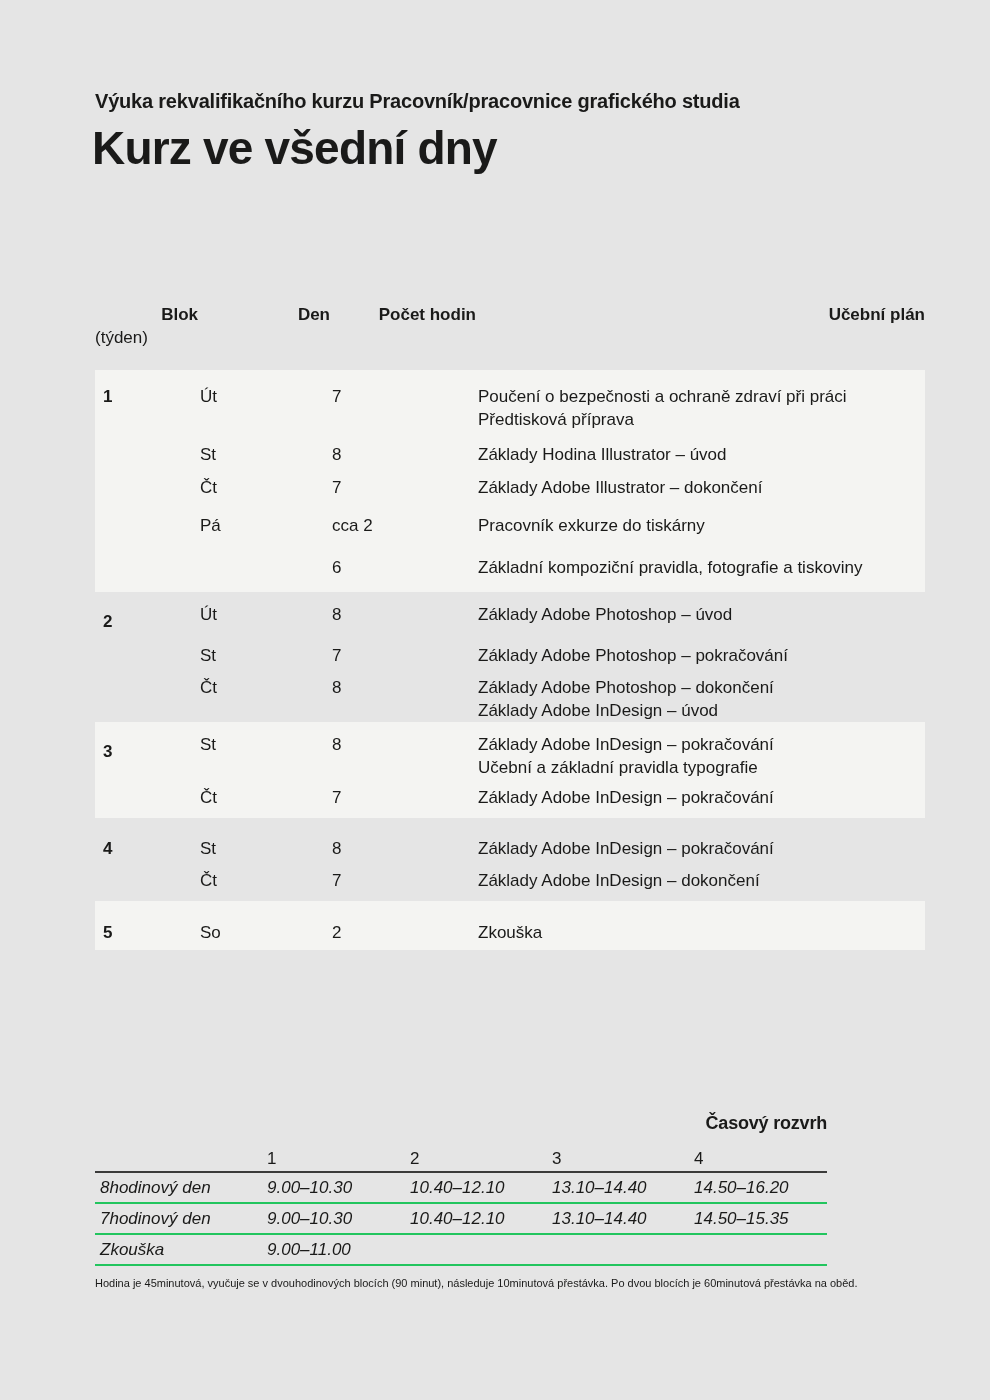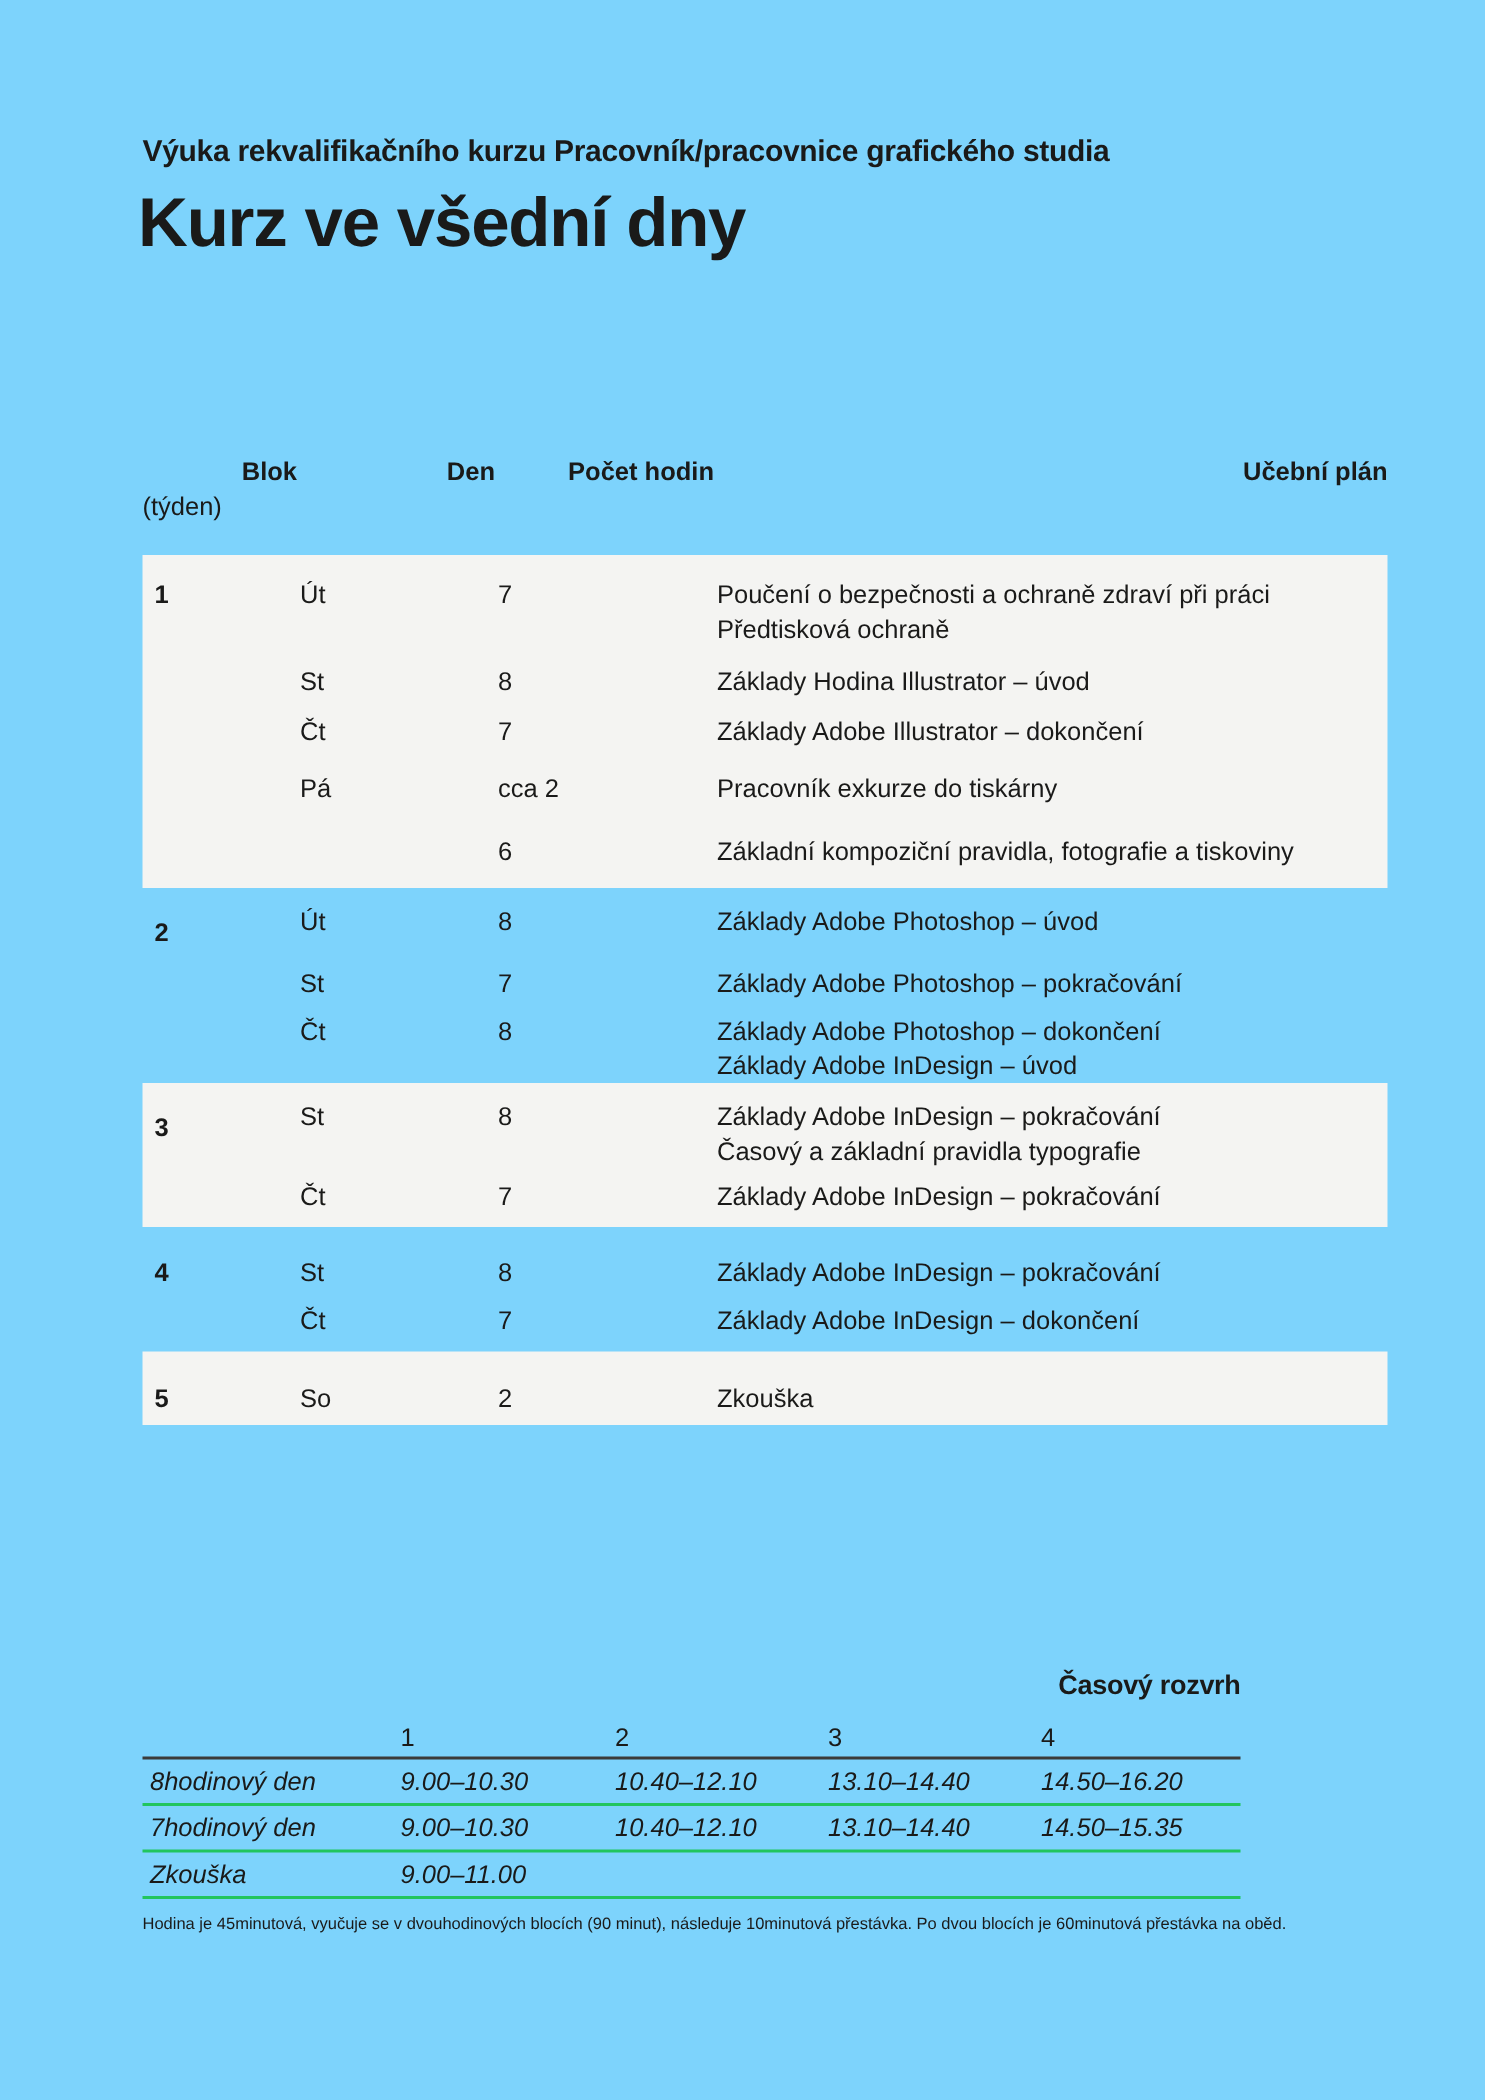--- a/index.html
+++ b/index.html
@@ -1,18 +1,18 @@
 <!DOCTYPE html>
 <html lang="cs"><head>
 <meta charset="utf-8">
 <style>
   * { margin:0; padding:0; box-sizing:border-box; }
   html,body { background:#ffffff; }
   body { font-family:"Liberation Sans","DejaVu Sans",sans-serif; color:#1a1a19; }
-  .page { position:relative; width:990px; height:1400px; background:#7dd3fc; overflow:hidden; }
+  .page { position:relative; width:990px; height:1400px; background:#e5e5e5; overflow:hidden; }
 
   .subtitle { position:absolute; left:95px; top:90px; font-size:20px; font-weight:bold; letter-spacing:-0.2px; }
   .title    { position:absolute; left:92px; top:121px; font-size:46px; font-weight:bold; letter-spacing:-0.8px; }
 
   
   .course-header { position:absolute; left:95px; top:303px; width:830px;
                    display:grid; grid-template-columns:103px 132px 146px 1fr;
                    font-size:17px; line-height:23px; }
   .b { font-weight:bold;text-align:right; }
   .ch-blok { display:flex; flex-direction:column; }
@@ -69,21 +69,21 @@
   </div>
 
   <div class="course-blocks">
       <div class="block block-1 shaded">
         <div class="crow">
           <div class="c-blok"><span>1</span></div>
           <div class="c-den">Út</div>
           <div class="c-hodin">7</div>
           <div class="c-plan">
             <div class="plan-line">Poučení o bezpečnosti a ochraně zdraví při práci</div>
-            <div class="plan-line">Předtisková ochraně</div>
+            <div class="plan-line">Předtisková příprava</div>
           </div>
         </div>
         <div class="crow">
           <div class="c-blok"></div>
           <div class="c-den">St</div>
           <div class="c-hodin">8</div>
           <div class="c-plan">
             <div class="plan-line">Základy Hodina Illustrator – úvod</div>
           </div>
         </div>
@@ -139,21 +139,21 @@
           </div>
         </div>
       </div>
       <div class="block block-3 shaded">
         <div class="crow">
           <div class="c-blok"><span>3</span></div>
           <div class="c-den">St</div>
           <div class="c-hodin">8</div>
           <div class="c-plan">
             <div class="plan-line">Základy Adobe InDesign – pokračování</div>
-            <div class="plan-line">Časový a základní pravidla typografie</div>
+            <div class="plan-line">Učební a základní pravidla typografie</div>
           </div>
         </div>
         <div class="crow">
           <div class="c-blok"></div>
           <div class="c-den">Čt</div>
           <div class="c-hodin">7</div>
           <div class="c-plan">
             <div class="plan-line">Základy Adobe InDesign – pokračování</div>
           </div>
         </div>

